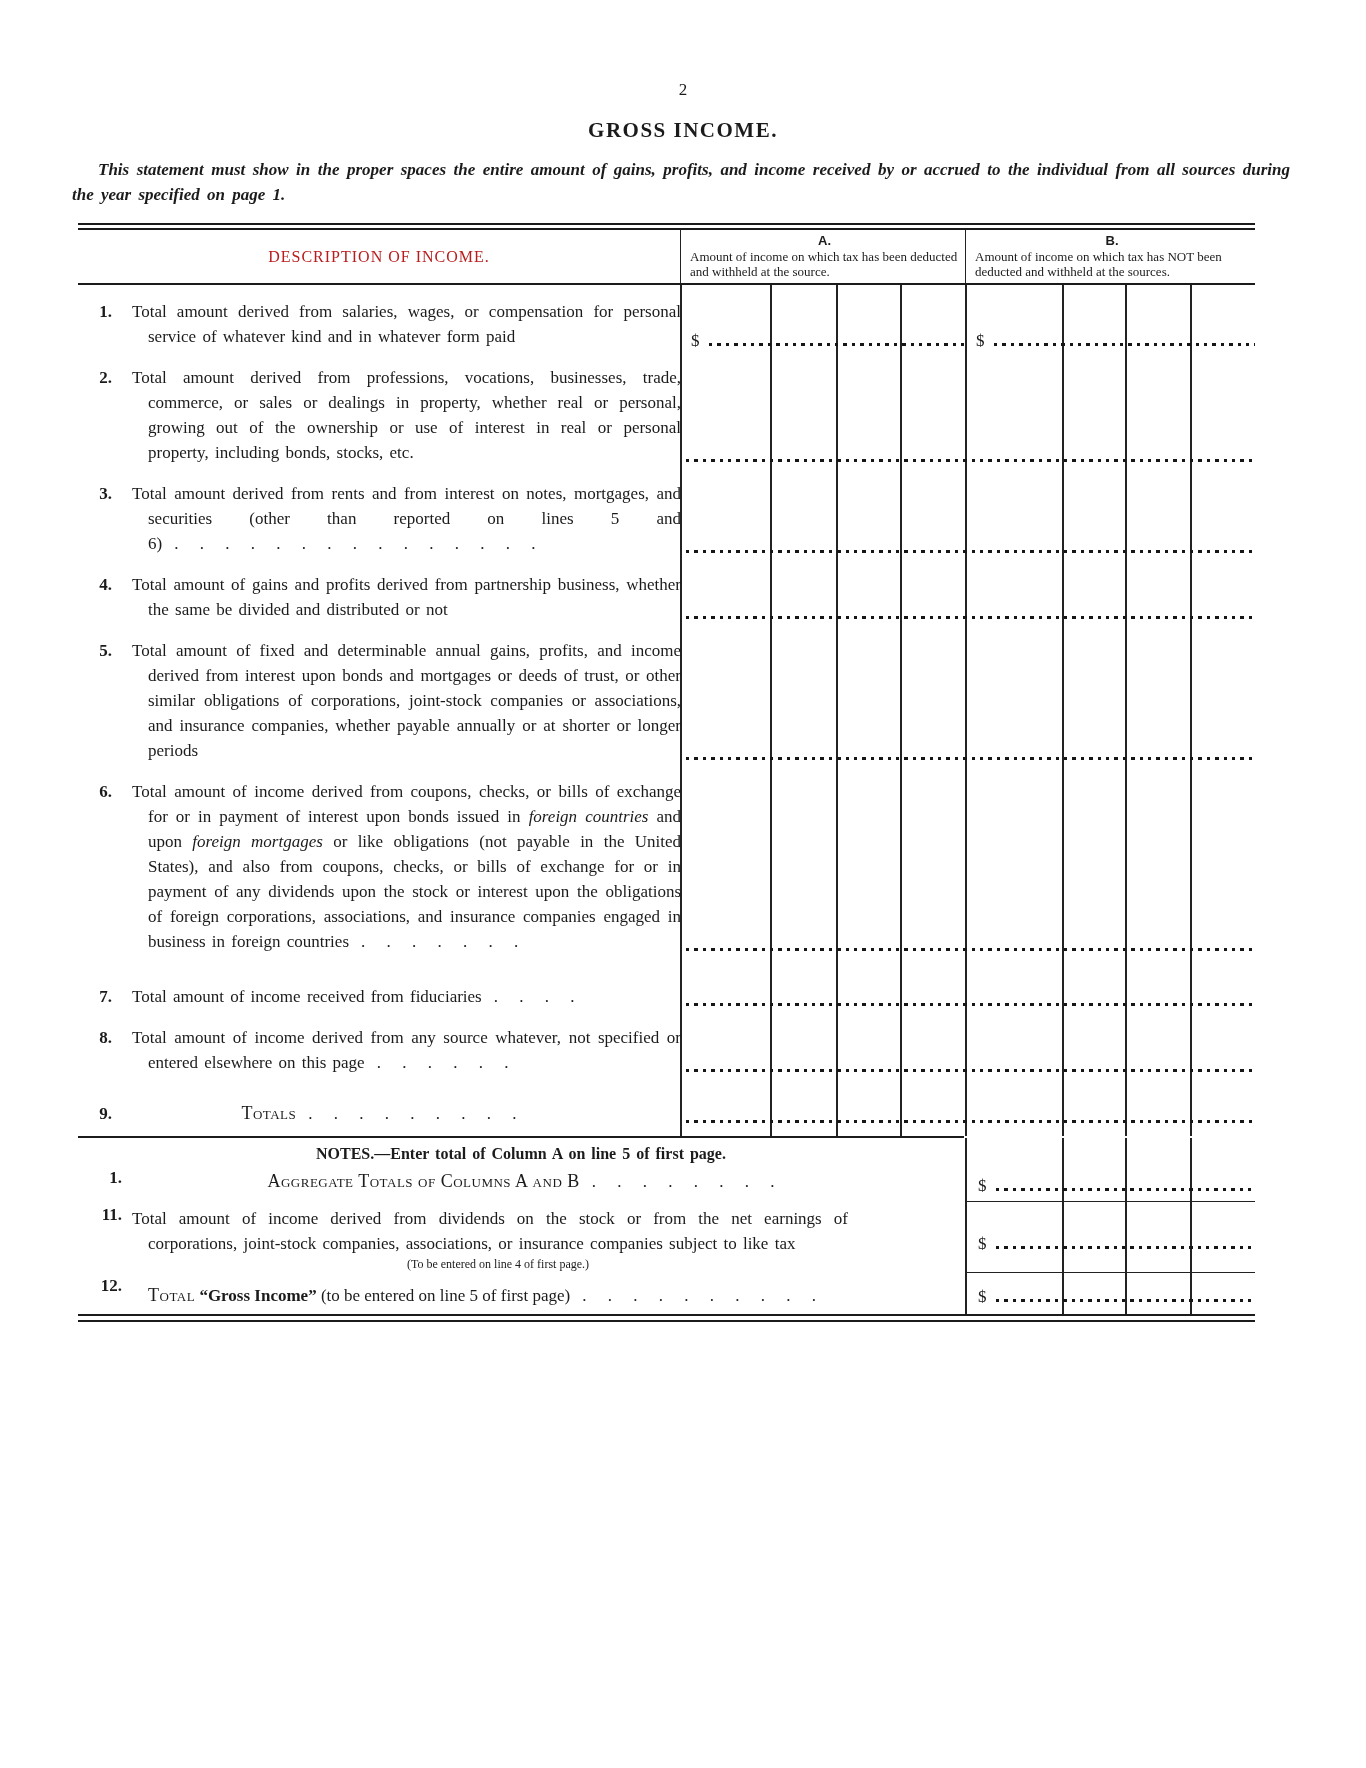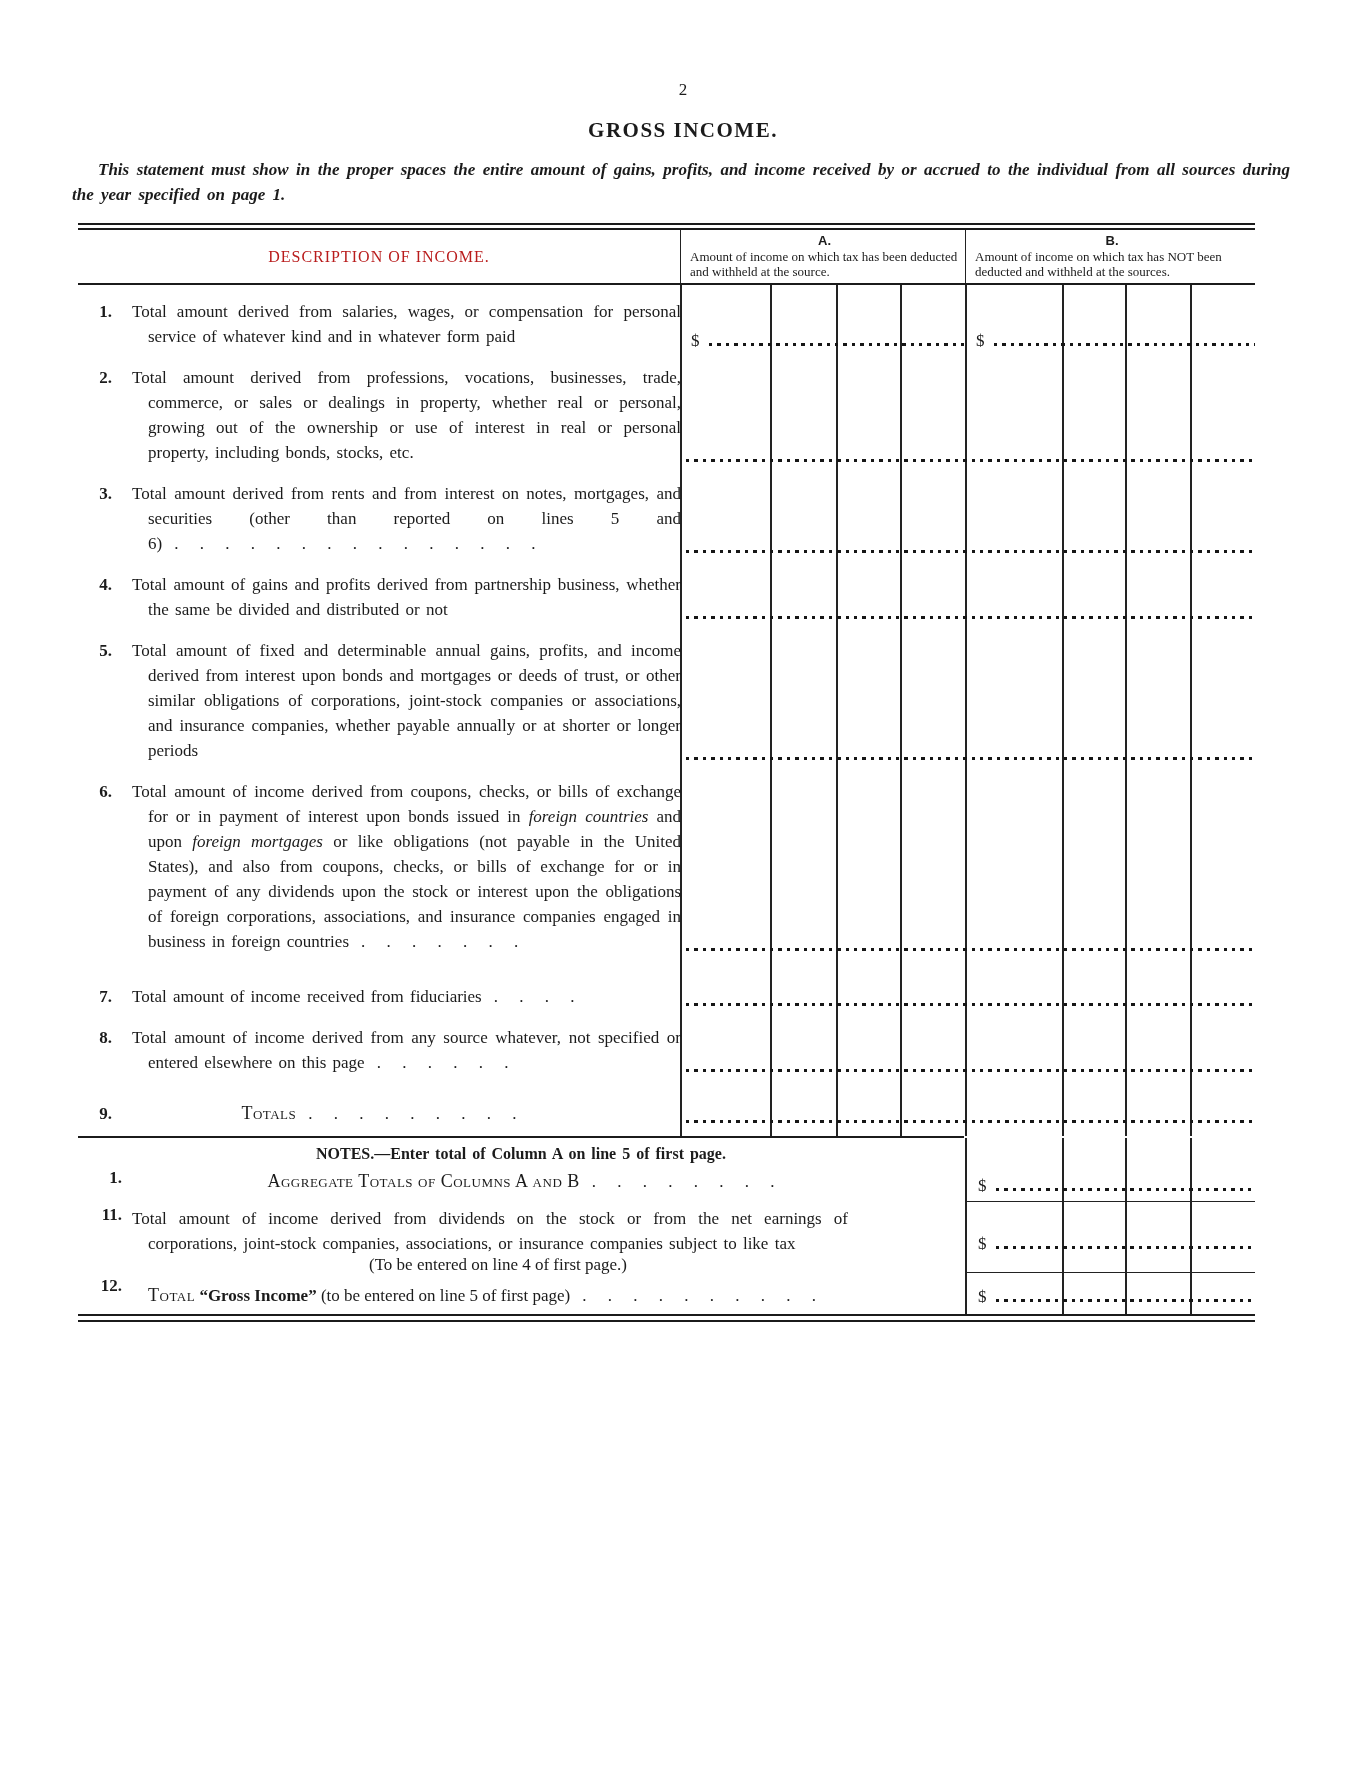--- a/index.html
+++ b/index.html
@@ -56,21 +56,21 @@
   .bsec{position:relative;}
   .brow{position:relative;}
   .bv{position:absolute;top:0;bottom:0;width:1.6px;background:#222;}
   .bv1{left:887px}.bv2{left:984px}.bv3{left:1047px}.bv4{left:1112px}
   .bsep{position:absolute;left:887px;right:0;bottom:0;border-top:1.8px solid #222;}
   .notes{width:886px;text-align:center;font-weight:bold;font-size:16px;padding:7px 0 2px 0;word-spacing:2px;}
   .crow{position:relative;width:886px;font-size:17px;line-height:25px;}
   .crow .num{width:44px;}
   .crow10{text-align:center;padding:4px 0 8px 0;}
   .t11{margin-left:70px;width:700px;text-align:justify;text-indent:-16px;word-spacing:2px;padding-top:4px;}
-  .note11{width:840px;text-align:center;font-size:17px;line-height:17px;}
+  .note11{width:840px;text-align:center;font-size:12px;line-height:17px;}
   .crow12{padding:10px 0 6px 70px;}
   .bmoney{position:absolute;left:889px;right:0;display:flex;align-items:flex-end;}
 </style>
 </head>
 <body>
 
 <div class="sheet">
   <div class="page-number">2</div>
   <div class="form-title">GROSS INCOME.</div>
   <p class="instruction">This statement must show in the proper spaces the entire amount of gains, profits, and income received by or accrued to the individual from all sources during the year specified on page 1.</p>

